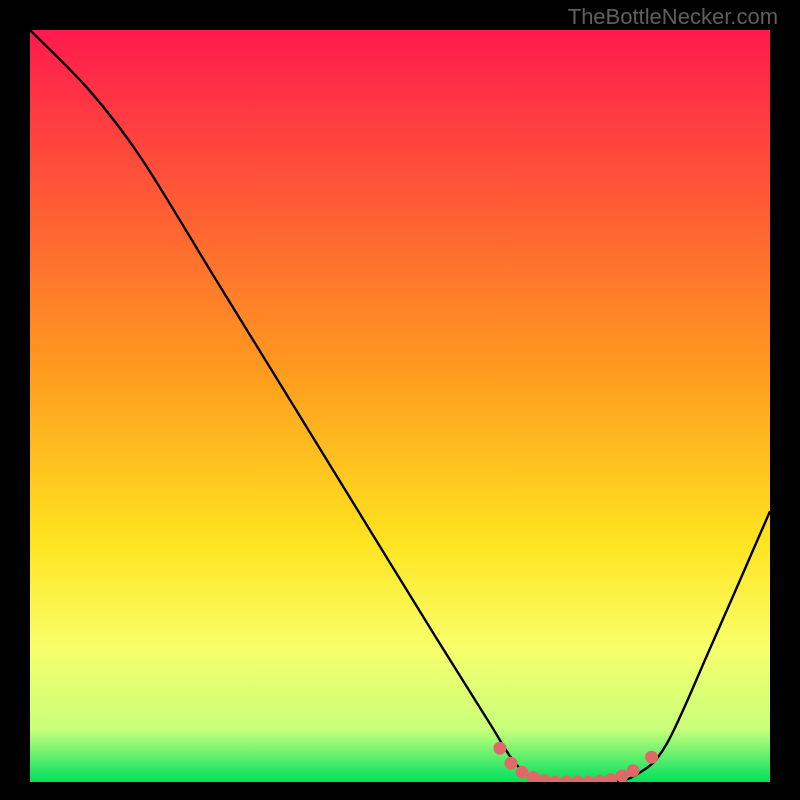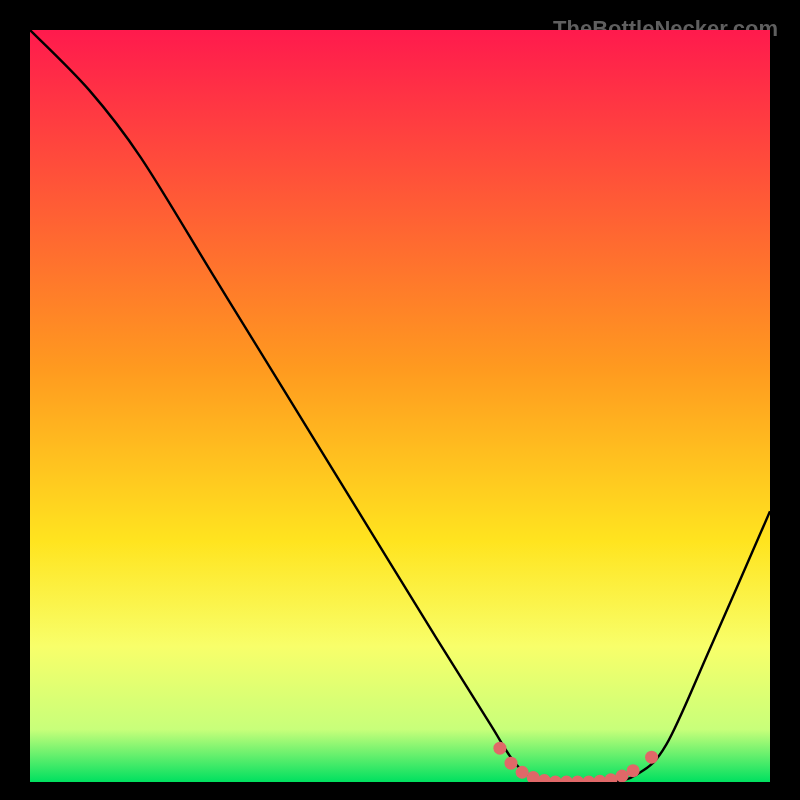--- a/index.html
+++ b/index.html
@@ -16,24 +16,23 @@
     width: 800px;
     height: 800px;
     background: #000;
   }
   .watermark {
     position: absolute;
     top: 4px;
     right: 22px;
     color: #5f5f5f;
     font-size: 22px;
-    font-weight: bold;
+    font-weight: normal;
     letter-spacing: 0px;
     user-select: none;
-    margin-top: 12px;
   }
   .plot {
     position: absolute;
     left: 30px;
     top: 30px;
     width: 740px;
     height: 752px;
   }
   svg { display: block; }
 </style>

